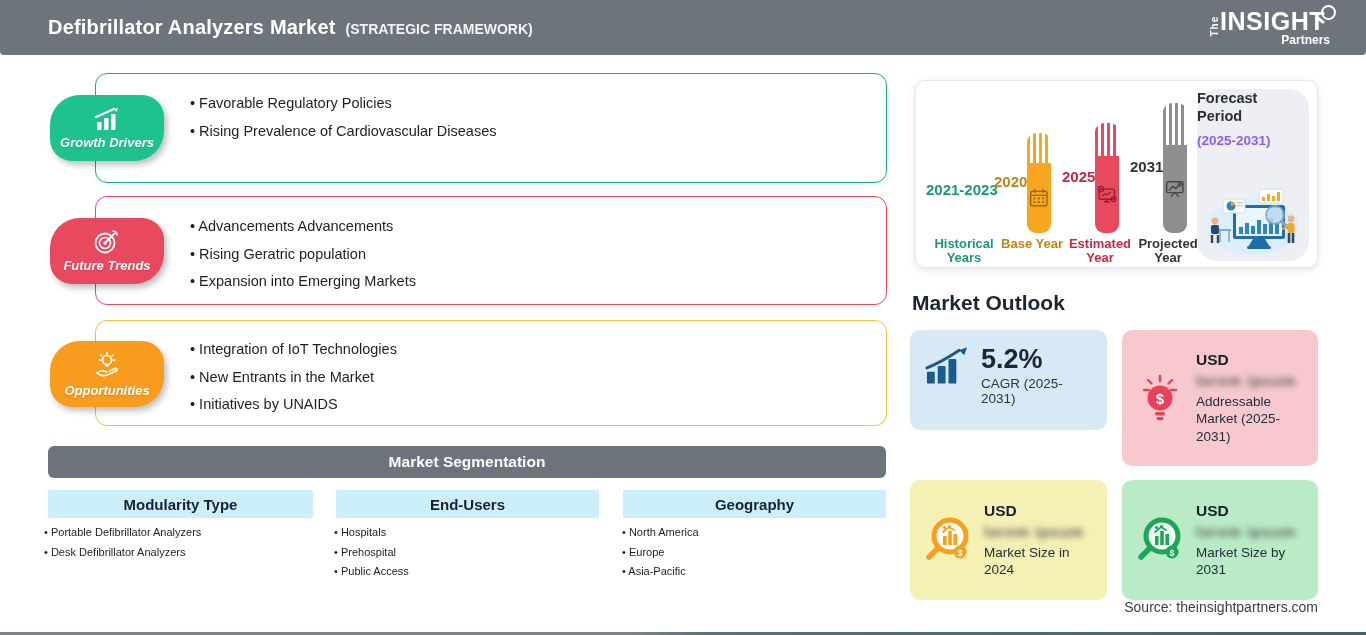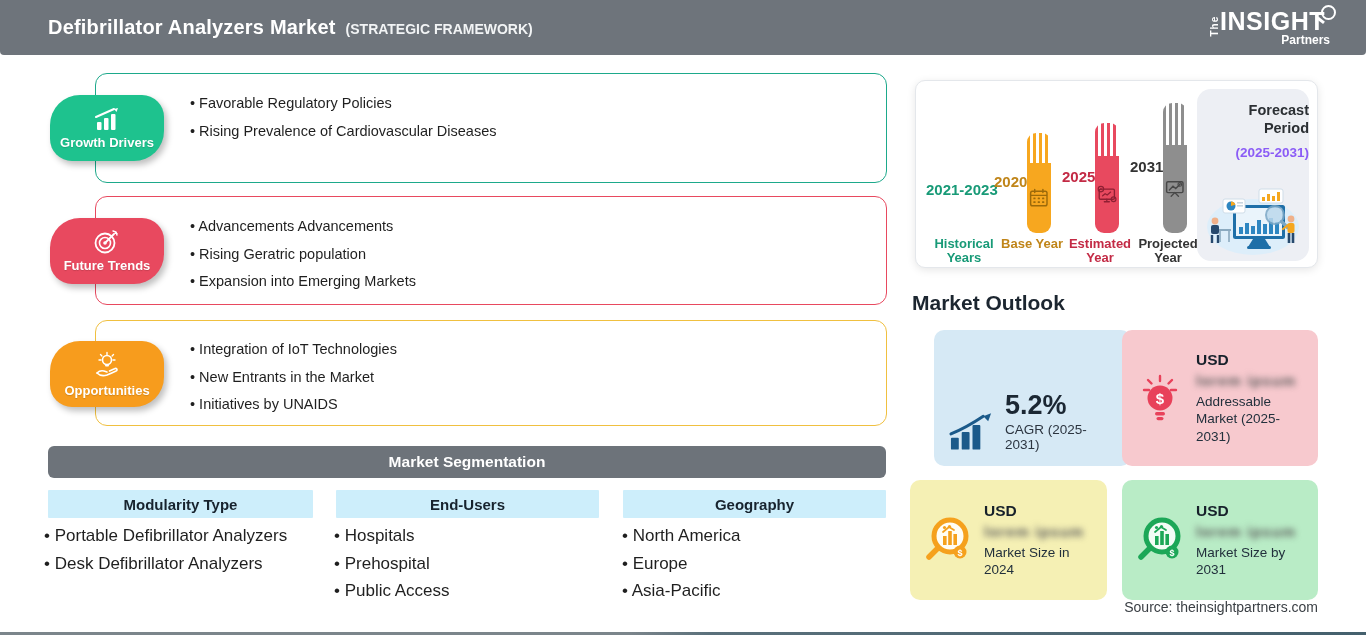--- a/index.html
+++ b/index.html
@@ -33,38 +33,38 @@
   .fw-box.b3 { top:320px; height:106px; border:1.6px solid #f0c040; }
   .fw-list { list-style:none; position:absolute; }
   .fw-list li { font-size:14.5px; color:#1f1f1f; margin-bottom:10.5px; line-height:17px; }
   .fw-list li::before { content:"• "; color:#1f1f1f; }
   .fw-list.l1 { left:190px; top:95px; }
   .fw-list.l2 { left:190px; top:218px; }
   .fw-list.l3 { left:190px; top:341px; }
 
   .fw-badge { position:absolute; left:50px; width:114px; height:66px; border-radius:30px 22px 30px 22px;
     display:flex; flex-direction:column; align-items:center; justify-content:center;
-    box-shadow:3px 4px 6px rgba(0,0,0,.25); color:#fff; }
+    box-shadow:3px 4px 6px rgba(0,0,0,.25); color:#fff;font-style:italic; }
   .fw-badge.g { top:95px;  background:#1ec28e; }
   .fw-badge.r { top:218px; background:#e8495f; }
   .fw-badge.o { top:341px; background:#f79c1d; }
   .fw-badge .blabel { font-size:13px; font-weight:bold; margin-top:2px; text-shadow:0 1px 1px rgba(0,0,0,.15); }
   .fw-badge svg { display:block; }
 
   
   .seg-bar { position:absolute; left:48px; top:446px; width:838px; height:32px; background:#6d737a;
     border-radius:6px; display:flex; align-items:center; justify-content:center;
     color:#fff; font-size:15.5px; font-weight:bold; }
   .seg-head { position:absolute; top:490px; height:28px; background:#cdeefb; border-radius:1px;
     display:flex; align-items:center; justify-content:center; font-size:15px; font-weight:bold; color:#17232e; }
   .seg-head.c1 { left:48px;  width:265px; }
   .seg-head.c2 { left:336px; width:263px; }
   .seg-head.c3 { left:623px; width:263px; }
   .seg-list { list-style:none; position:absolute; top:526px; }
-  .seg-list li { font-size:17px; color:#1f1f1f; margin-bottom:7.5px; }
+  .seg-list li { font-size:11px; color:#1f1f1f; margin-bottom:7.5px; }
   .seg-list li::before { content:"• "; }
   .seg-list.c1 { left:44px; }
   .seg-list.c2 { left:334px; }
   .seg-list.c3 { left:622px; }
 
   
   .tl-panel { position:absolute; left:915px; top:80px; width:403px; height:188px; background:#fff;
     border:1px solid #e4e7eb; border-radius:10px; box-shadow:0 2px 8px rgba(0,0,0,.10); }
   .tl-cols { position:absolute; left:10px; top:0; width:270px; height:188px;
     display:flex; align-items:flex-end; gap:11px; padding-bottom:36px; }
@@ -77,30 +77,30 @@
     line-height:14px; width:76px; }
   .c-hist { --c:#1ec294; } .c-hist .tl-year,.c-hist .tl-cap { color:#189a77; }
   .c-base { --c:#f7a71f; } .c-base .tl-year,.c-base .tl-cap { color:#c08519; }
   .c-est  { --c:#e8495f; } .c-est .tl-year,.c-est .tl-cap  { color:#c32a45; }
   .c-proj { --c:#8e8e8e; } .c-proj .tl-year,.c-proj .tl-cap { color:#333333; }
   .h1 .tl-bar { height:85px; }  .h1 .tl-stripes { height:25px; }
   .h2 .tl-bar { height:100px; } .h2 .tl-stripes { height:30px; }
   .h3 .tl-bar { height:110px; } .h3 .tl-stripes { height:33px; }
   .h4 .tl-bar { height:130px; } .h4 .tl-stripes { height:42px; }
   .forecast { position:absolute; right:8px; top:8px; width:112px; height:172px; background:#edeff4;
-    border-radius:14px; text-align:right; padding-top:12px; }
+    border-radius:20px; text-align:left; }
   .forecast .f-line { font-size:14.5px; font-weight:bold; color:#2b2f33; line-height:18px; }
   .forecast .f-range { font-size:13.5px; font-weight:bold; color:#8b5cf6; margin-top:8px; }
   .forecast svg { position:absolute; left:6px; bottom:6px; }
 
   
   .outlook-h { position:absolute; left:912px; top:291px; font-size:21px; font-weight:bold; color:#1c2630; }
   .card { position:absolute; border-radius:10px; padding:14px 12px; }
-  .card--cagr { left:910px; top:330px; width:197px; height:136px; background:#d6e9f5;
-    display:flex; align-items:flex-end; gap:10px; padding-left:14px;margin-left:24px; }
+  .card--cagr { left:910px; top:330px; width:197px; height:100px; background:#d6e9f5;
+    display:flex; align-items:flex-start; gap:10px; padding-left:14px; }
   .card--addr { left:1122px; top:330px; width:196px; height:136px; background:#f7c9ce; }
   .card--size24 { left:910px; top:480px; width:197px; height:120px; background:#f5f0b4; }
   .card--size31 { left:1122px; top:480px; width:196px; height:120px; background:#b9ecc6; }
   .cagr-val { font-size:27px; font-weight:bold; color:#1b2733; line-height:30px; }
   .cagr-lab { font-size:13.5px; color:#2c3540; margin-top:2px; }
   .card-flex { display:flex; gap:10px; height:100%; }
   .card-icon { flex:0 0 52px; display:flex; align-items:center; justify-content:center; }
   .card-text { display:flex; flex-direction:column; justify-content:center; }
   .usd { font-size:15.5px; font-weight:bold; color:#17212b; margin-bottom:3px; }
   .blurred { filter:blur(3.2px); font-size:15px; font-weight:bold; color:#5c5c5c; margin-bottom:4px;

